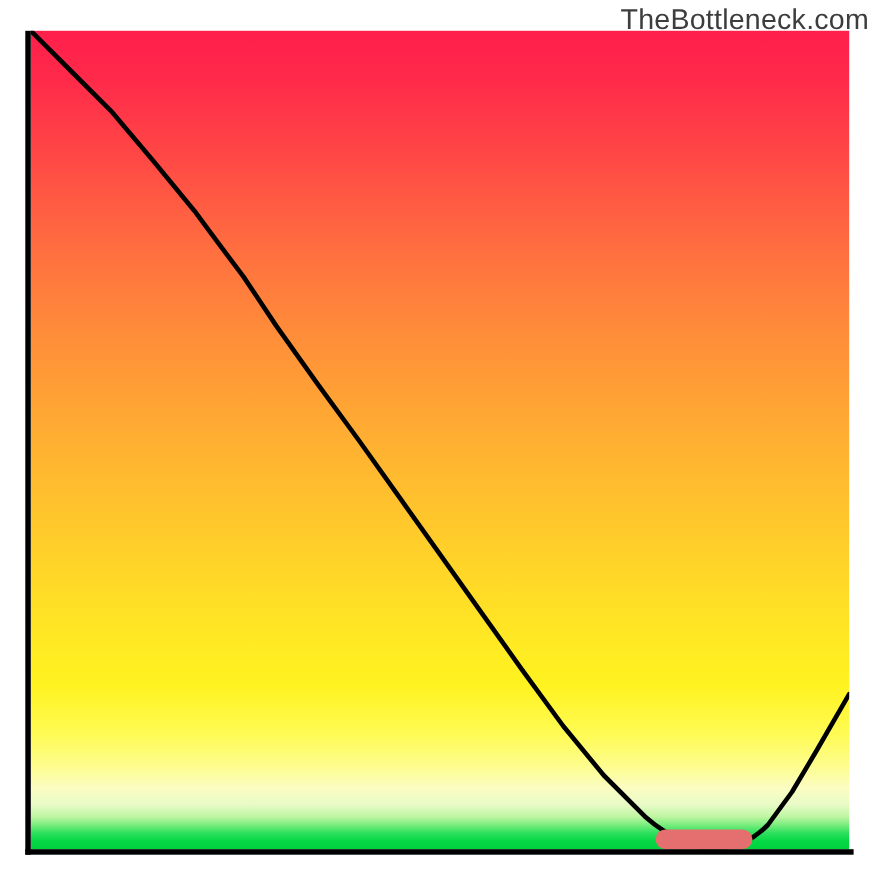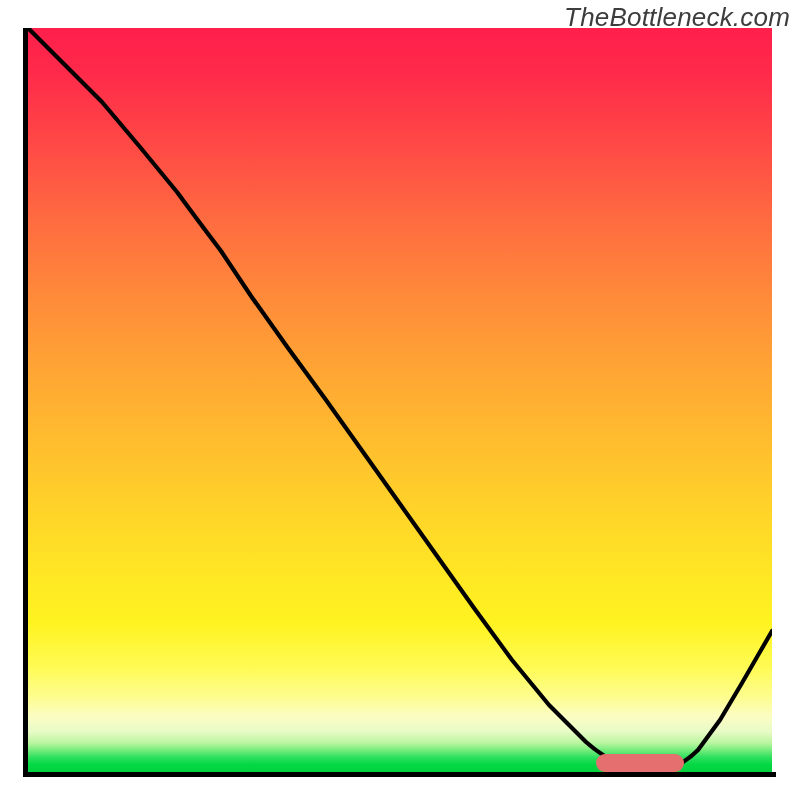--- a/index.html
+++ b/index.html
@@ -18,21 +18,20 @@
   }
   .watermark {
     position: absolute;
     top: 2px;
     right: 10px;
     color: #3d3d3d;
     font-size: 26px;
     font-weight: 500;
     letter-spacing: 0.2px;
     z-index: 30;
-    font-style: italic;
   }
   .plot-area {
     position: absolute;
     left: 28px;
     top: 28px;
     width: 744px;
     height: 744px;
     background: linear-gradient(to bottom,
       #ff1f4b 0%,
       #ff2a4a 6%,

